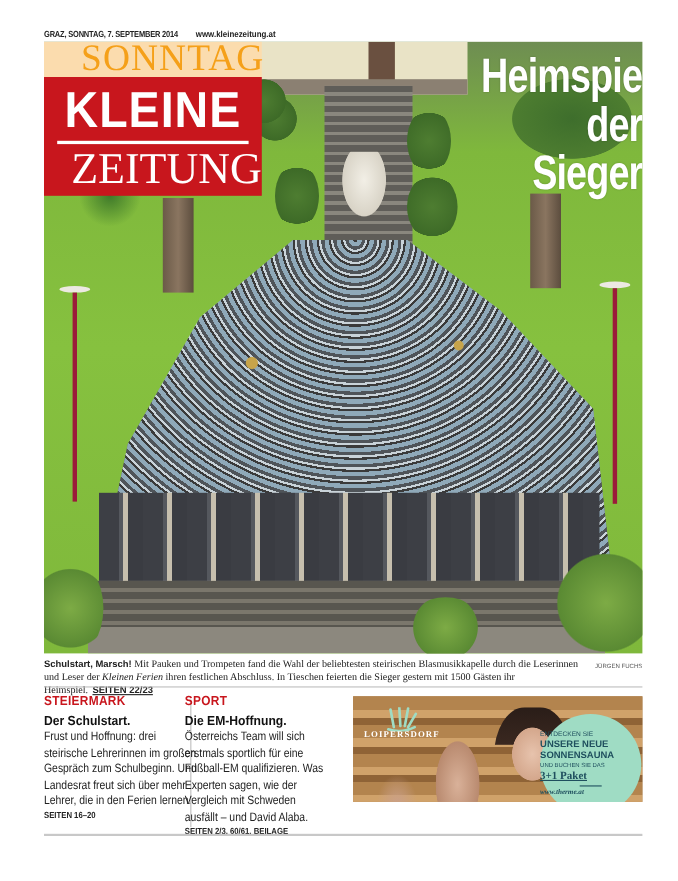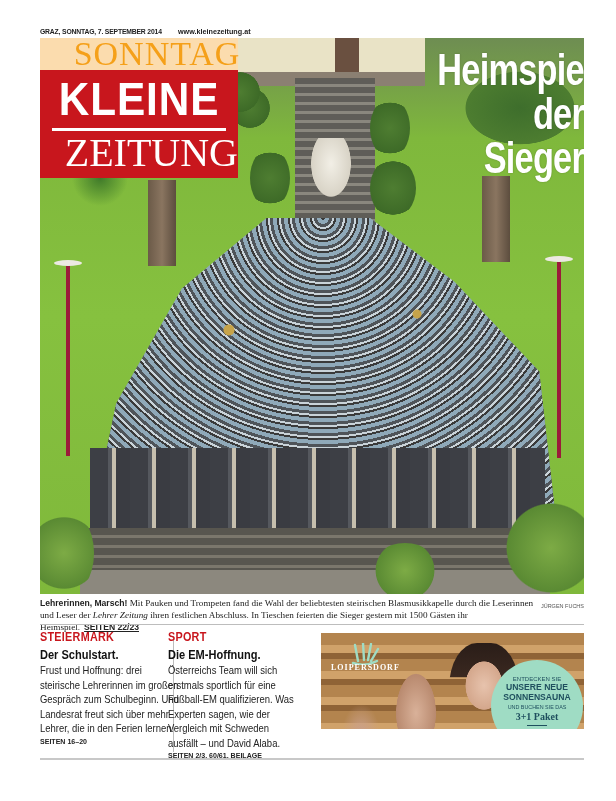--- a/index.html
+++ b/index.html
@@ -64,25 +64,25 @@
     background:
       radial-gradient(ellipse 28px 55px at 95px 80px,#d9b199 0%,#b98a6f 70%,transparent 72%),
       radial-gradient(ellipse 26px 40px at 40px 100px,#caa08a 0%,transparent 72%),
       repeating-linear-gradient(180deg,#b3844e 0 12px,#d0a26a 12px 20px,#8f6336 20px 26px),
       #a97a48;}
   .ad .woman{position:absolute;left:128px;top:10px;width:70px;height:112px;border-radius:40% 40% 0 0;background:radial-gradient(ellipse 26px 34px at 50% 38%,#e7c3ad 0%,#d4a78c 70%,transparent 72%),linear-gradient(180deg,#2a1d18 0%,#3a2820 30%,transparent 31%);}
   .ad .towel{position:absolute;left:120px;top:98px;width:90px;height:24px;background:#f5f2ee;border-radius:8px 8px 0 0;}
   .ad .towel2{position:absolute;left:18px;top:98px;width:50px;height:24px;background:#f0ede8;border-radius:6px 6px 0 0;}
   .brand{position:absolute;left:10px;top:30px;color:#fff;font:bold 8px "Liberation Serif",serif;letter-spacing:1px;}
   .brand-mark{position:absolute;left:30px;top:10px;width:30px;height:22px;}
-  .badge{position:absolute;left:170px;top:27px;width:92px;height:92px;border-radius:50%;background:#9fdcc4;text-align:center;color:#1f4f5e;}
+  .badge{position:absolute;left:170px;top:16px;width:92px;height:92px;border-radius:50%;background:#9fdcc4;text-align:left;color:#1f4f5e;}
   .badge .b1{margin-top:16px;font:6px/7px "Liberation Sans",sans-serif;}
   .badge .b2{font:bold 8.6px/9.5px "Liberation Sans",sans-serif;}
   .badge .b3{font:5.4px/7px "Liberation Sans",sans-serif;margin-top:2px;}
-  .badge .b4{font:bold 10px/12px "Liberation Serif",serif;}
+  .badge .b4{font:bold 10px/12px "Liberation Serif",serif;text-decoration:underline;}
   .badge .b5{width:20px;height:1px;background:#1f4f5e;margin:2px auto;}
   .badge .b6{font:italic bold 6.5px/8px "Liberation Serif",serif;}
 </style>
 </head>
 <body>
 
 <div class="page">
 
   <div class="dateline">GRAZ, SONNTAG, 7. SEPTEMBER 2014</div>
   <div class="url">www.kleinezeitung.at</div>
@@ -120,21 +120,21 @@
 
   <div class="logo-top"></div>
   <div class="sonntag">SONNTAG</div>
   <div class="logo-red"></div>
   <div class="kleine">KLEINE</div>
   <div class="logo-rule"></div>
   <div class="zeitung">ZEITUNG</div>
 
   <div class="caption">
     <span class="credit">JÜRGEN FUCHS</span>
-    <b class="lead">Lehrerinnen, Marsch!</b><span> Mit Pauken und Trompeten fand die Wahl der beliebtesten steirischen Blasmusikkapelle durch die Leserinnen und Leser der </span><i>Lehrer Zeitung</i><span> ihren festlichen Abschluss. In Tieschen feierten die Sieger gestern mit 1500 Gästen ihr Heimspiel.</span><span class="ref">SEITEN 22/23</span>
+    <b class="lead">Schulstart, Marsch!</b><span> Mit Pauken und Trompeten fand die Wahl der beliebtesten steirischen Blasmusikkapelle durch die Leserinnen und Leser der </span><i>Kleinen Ferien</i><span> ihren festlichen Abschluss. In Tieschen feierten die Sieger gestern mit 1500 Gästen ihr Heimspiel.</span><span class="ref">SEITEN 22/23</span>
   </div>
 
   <div class="rule" style="left:40px;top:624px;width:544px;"></div>
 
   <div class="col" style="left:40px;">
     <div class="kicker">STEIERMARK</div>
     <div class="stitle">Der Schulstart.</div>
     <div class="sbody">Frust und Hoffnung: drei steirische Lehrerinnen im großen Gespräch zum Schulbeginn. Und Landesrat freut sich über mehr Lehrer, die in den Ferien lernen.</div>
     <div class="sref">SEITEN 16–20</div>
   </div>

